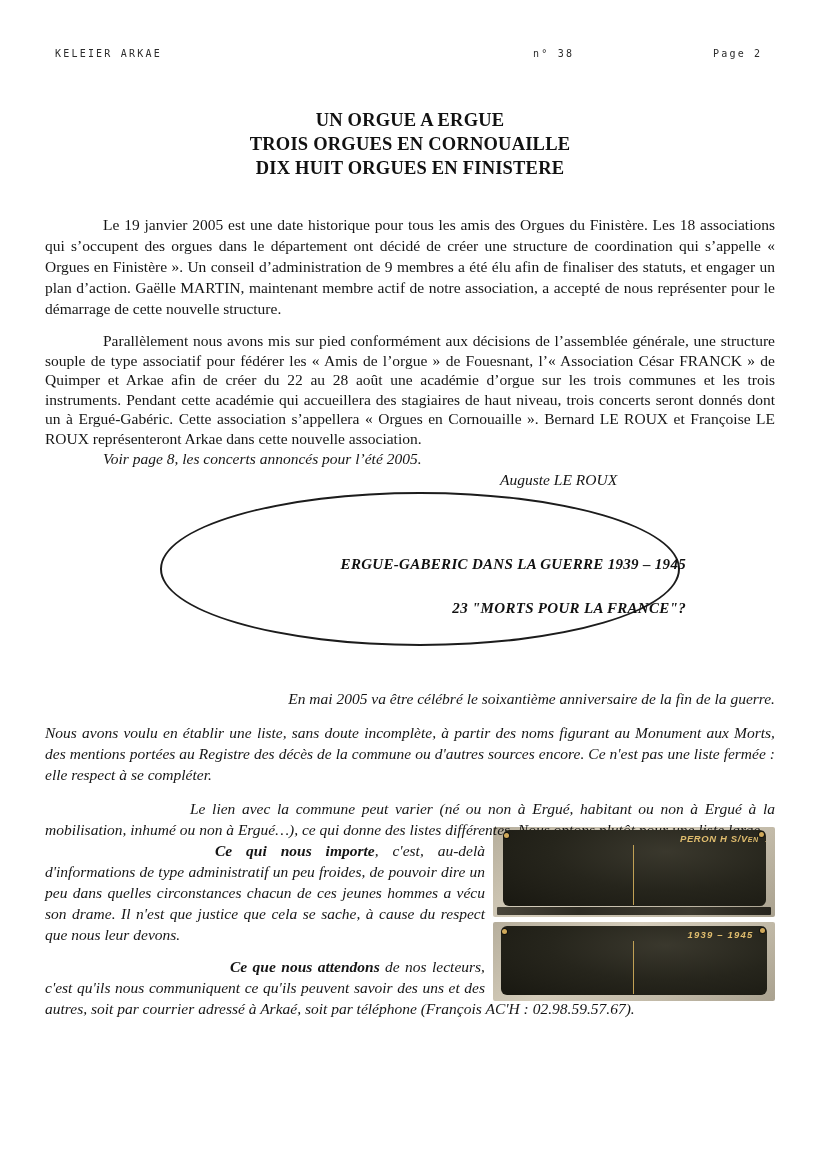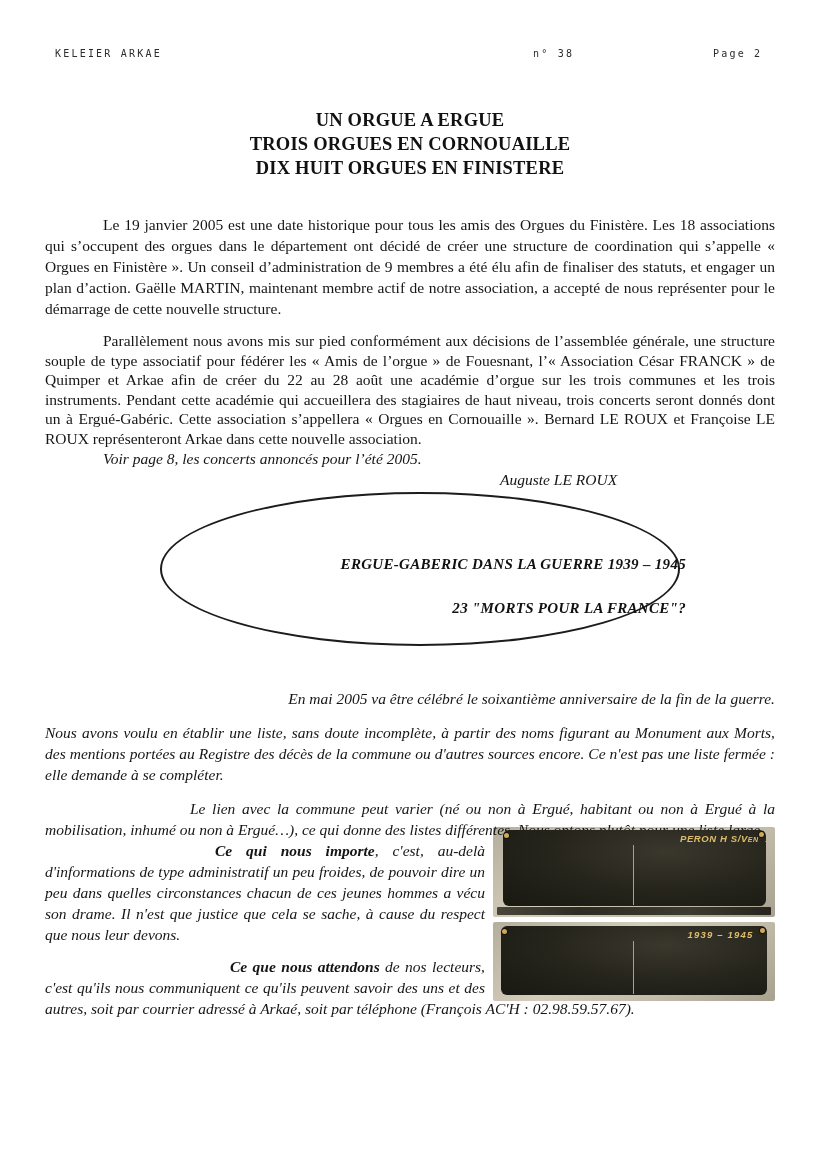--- a/index.html
+++ b/index.html
@@ -98,21 +98,21 @@
   <p class="para sig">Auguste LE ROUX</p>
 
   <div class="banner-wrap">
     <div class="banner">
       <div class="b-l1">ERGUE-GABERIC DANS LA GUERRE 1939 – 1945</div>
       <div class="b-l2">23 "MORTS POUR LA FRANCE"?</div>
     </div>
   </div>
 
   <p class="para git g1">En mai 2005 va être célébré le soixantième anniversaire de la fin de la guerre.</p>
-  <p class="para git g3">Nous avons voulu en établir une liste, sans doute incomplète, à partir des noms figurant au Monument aux Morts, des mentions portées au Registre des décès de la commune ou d'autres sources encore. Ce n'est pas une liste fermée : elle demande à se compléter.</p>
+  <p class="para git g3">Nous avons voulu en établir une liste, sans doute incomplète, à partir des noms figurant au Monument aux Morts, des mentions portées au Registre des décès de la commune ou d'autres sources encore. Ce n'est pas une liste fermée : elle respect à se compléter.</p>
   <p class="para git g4">Le lien avec la commune peut varier (né ou non à Ergué, habitant ou non à Ergué à la mobilisation, inhumé ou non à Ergué…), ce qui donne des listes différentes. Nous optons plutôt pour une liste large.</p>
 
   <p class="para git g5">
     <span class="photos">
       <span class="photo photo1" style="display:block">
         <span class="plate" style="display:block">
           <span class="screw screw-tl"></span>
           <span class="screw screw-tr"></span>
           <span class="pheader" style="display:block">PERON H S/Ven&nbsp;&nbsp;1939 – 1945</span>
           <span class="pcols">

